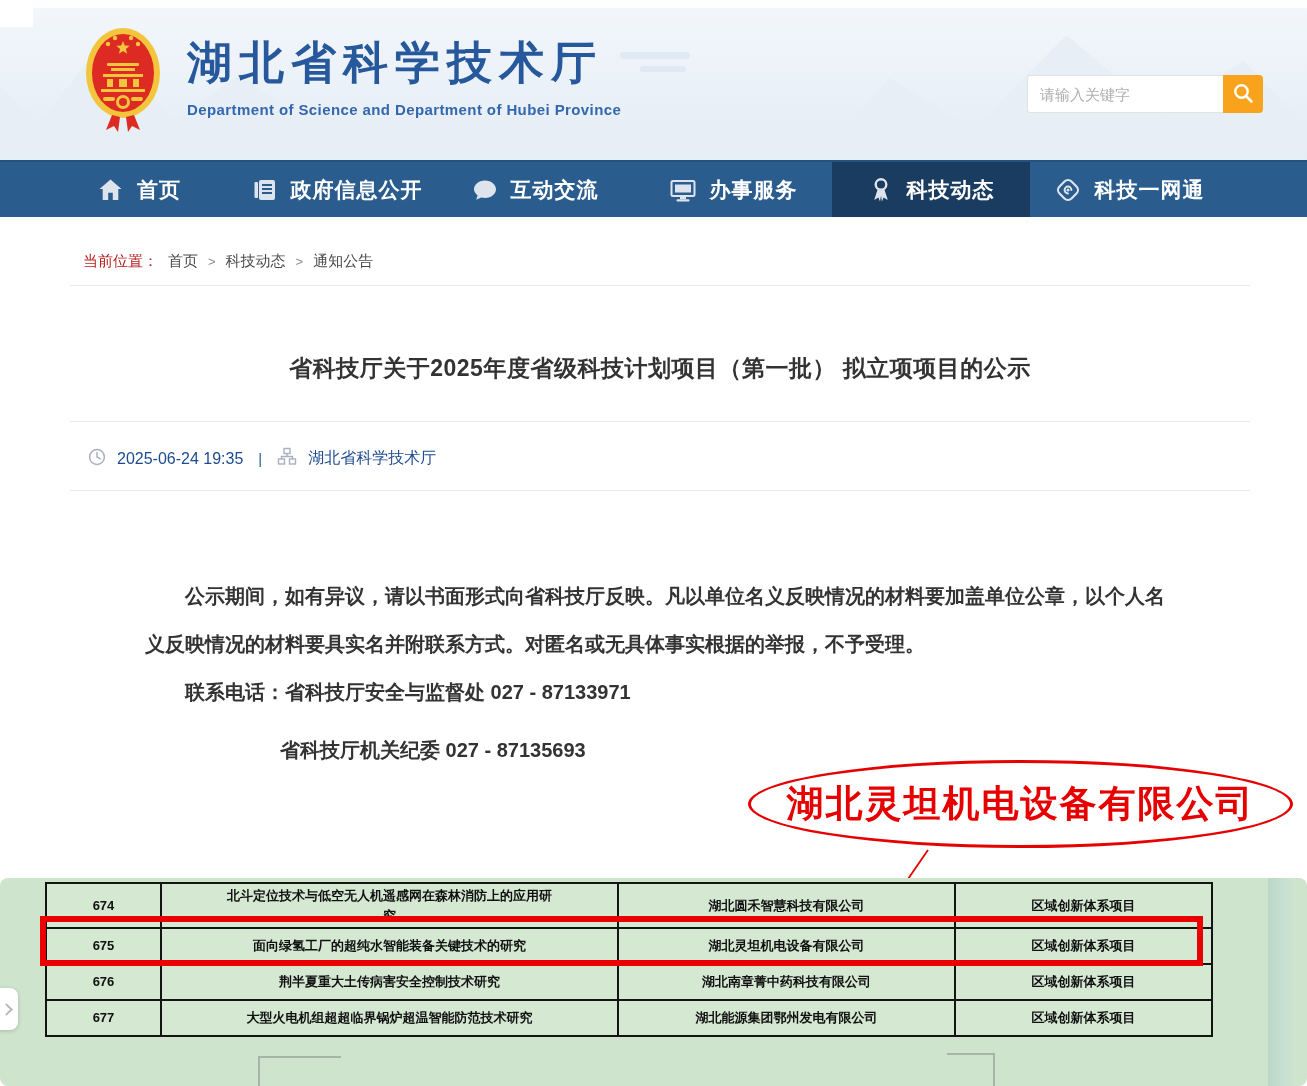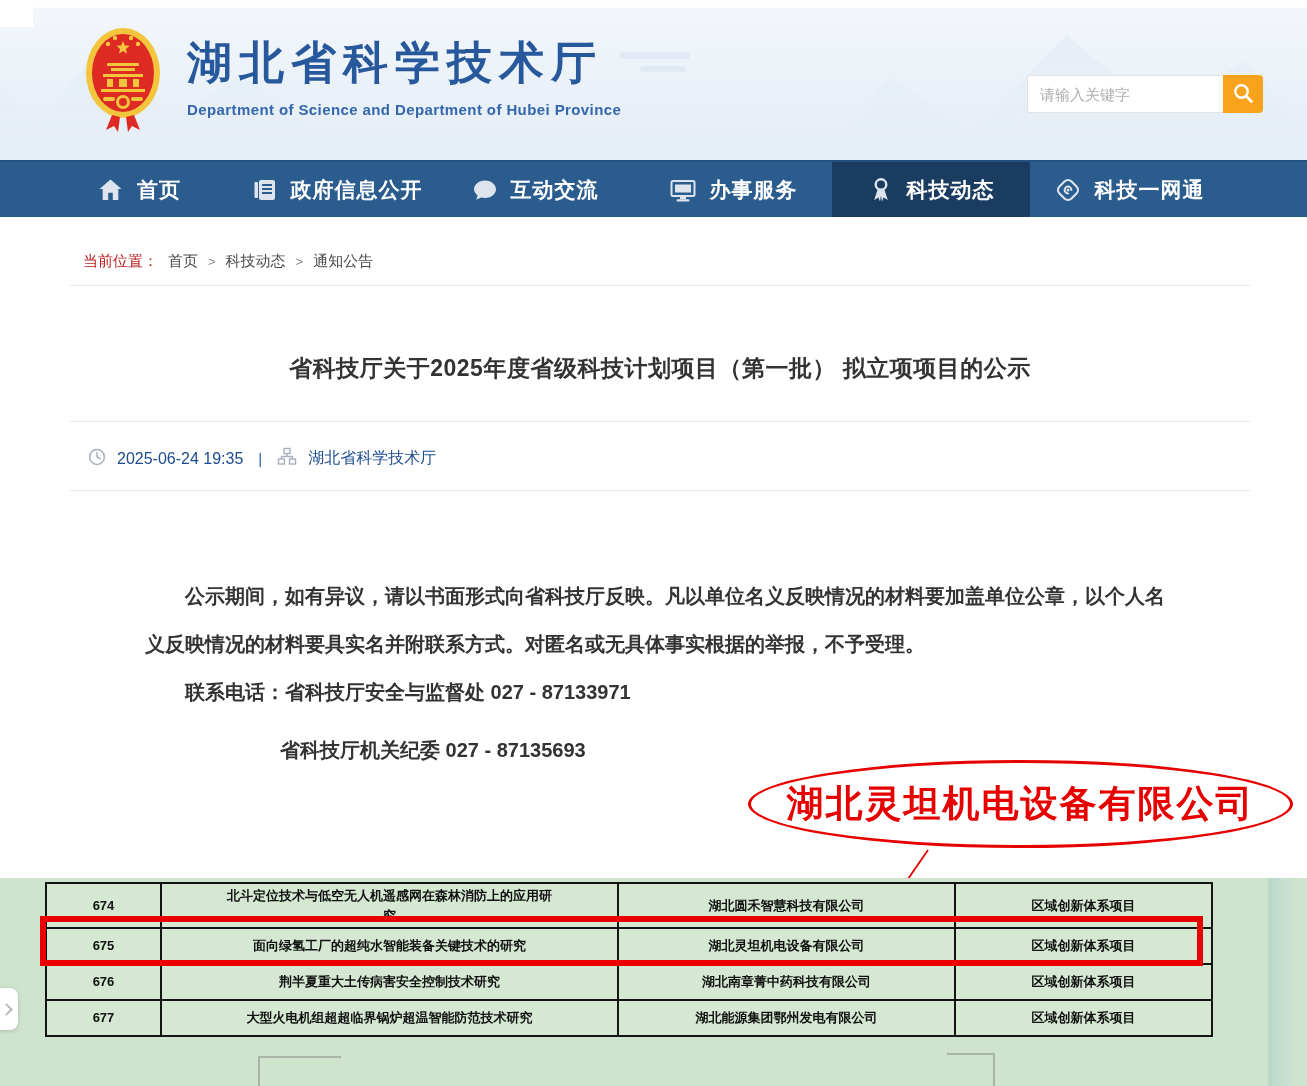--- a/index.html
+++ b/index.html
@@ -102,21 +102,21 @@
   
   .callout {
     position:absolute; left:748px; top:760px; width:545px; height:88px;
     border:3px solid #e60000; border-radius:50%;
     display:flex; align-items:center; justify-content:center;
   }
   .callout-text { font-size:37px; font-weight:bold; color:#e60000; letter-spacing:2px; white-space:nowrap; }
   .pointer-svg { position:absolute; left:0; top:0; width:1307px; height:1086px; pointer-events:none; }
 
   
-  .green-section { position:absolute; left:0; top:878px; width:1307px; height:208px; background:#cfe4cc; }
+  .green-section { position:absolute; left:0; top:878px; width:1307px; height:208px; background:#cfe4cc;border-radius:8px; }
   .scroll-band {
     position:absolute; left:1268px; top:0; width:25px; height:208px;
     background:linear-gradient(90deg,#b9d7c9 0%,#c6dfd0 60%,#cde3cf 100%);
   }
   .float-btn {
     position:absolute; left:-12px; top:110px; width:30px; height:42px; background:#fff;
     border-radius:8px; box-shadow:0 1px 4px rgba(0,0,0,.18); cursor:pointer;
   }
   .float-btn::after {
     content:""; position:absolute; right:7px; top:17px; width:7px; height:7px;

